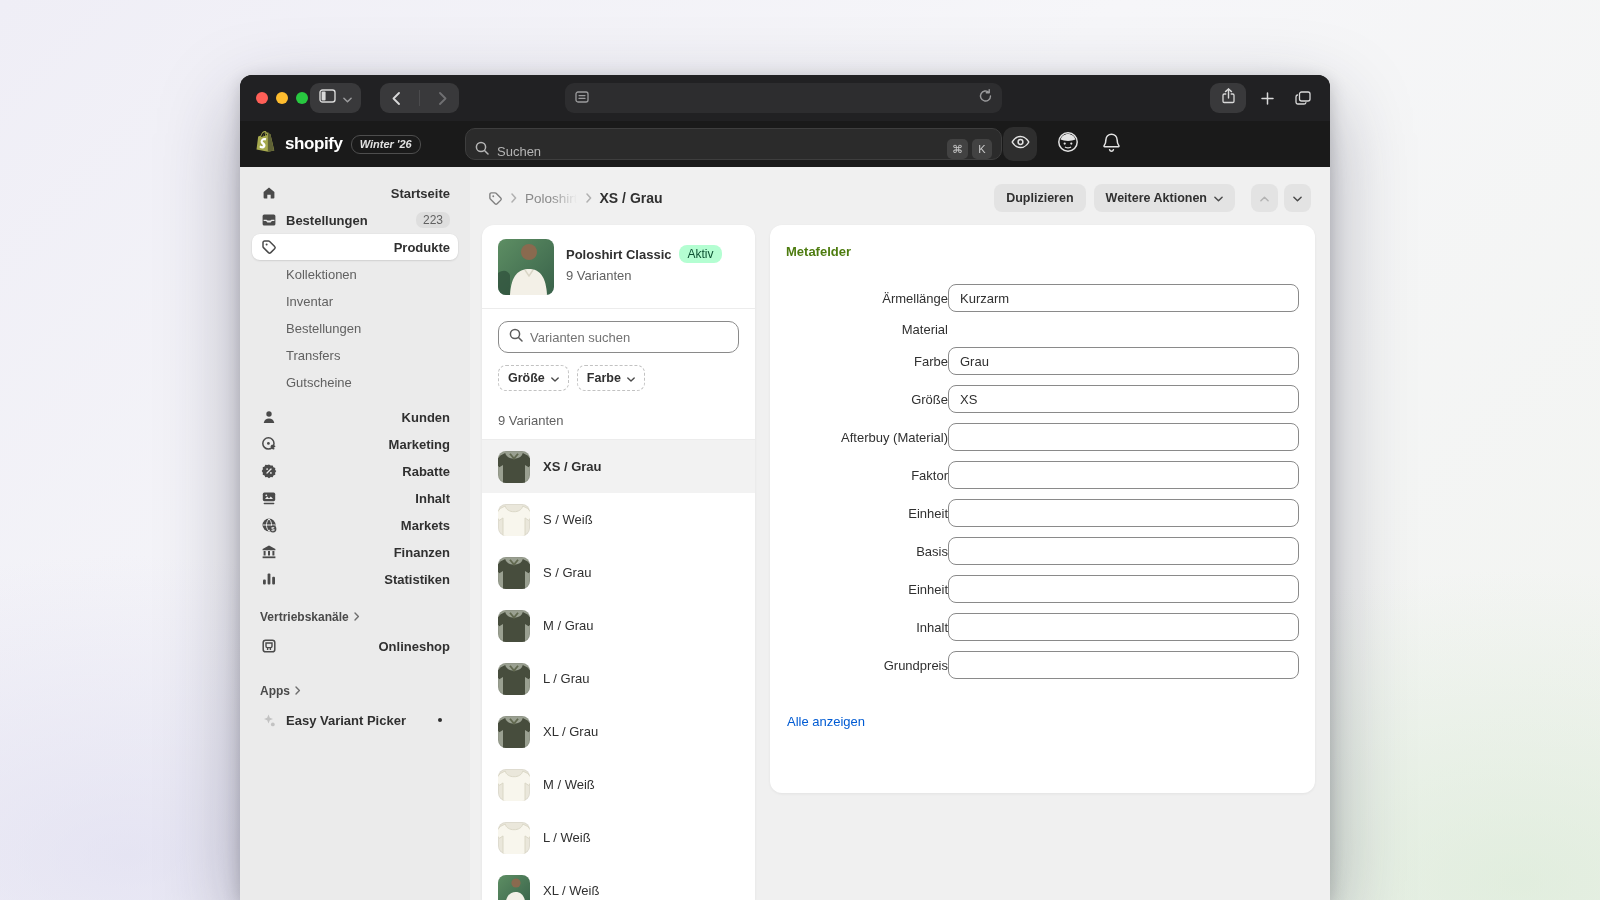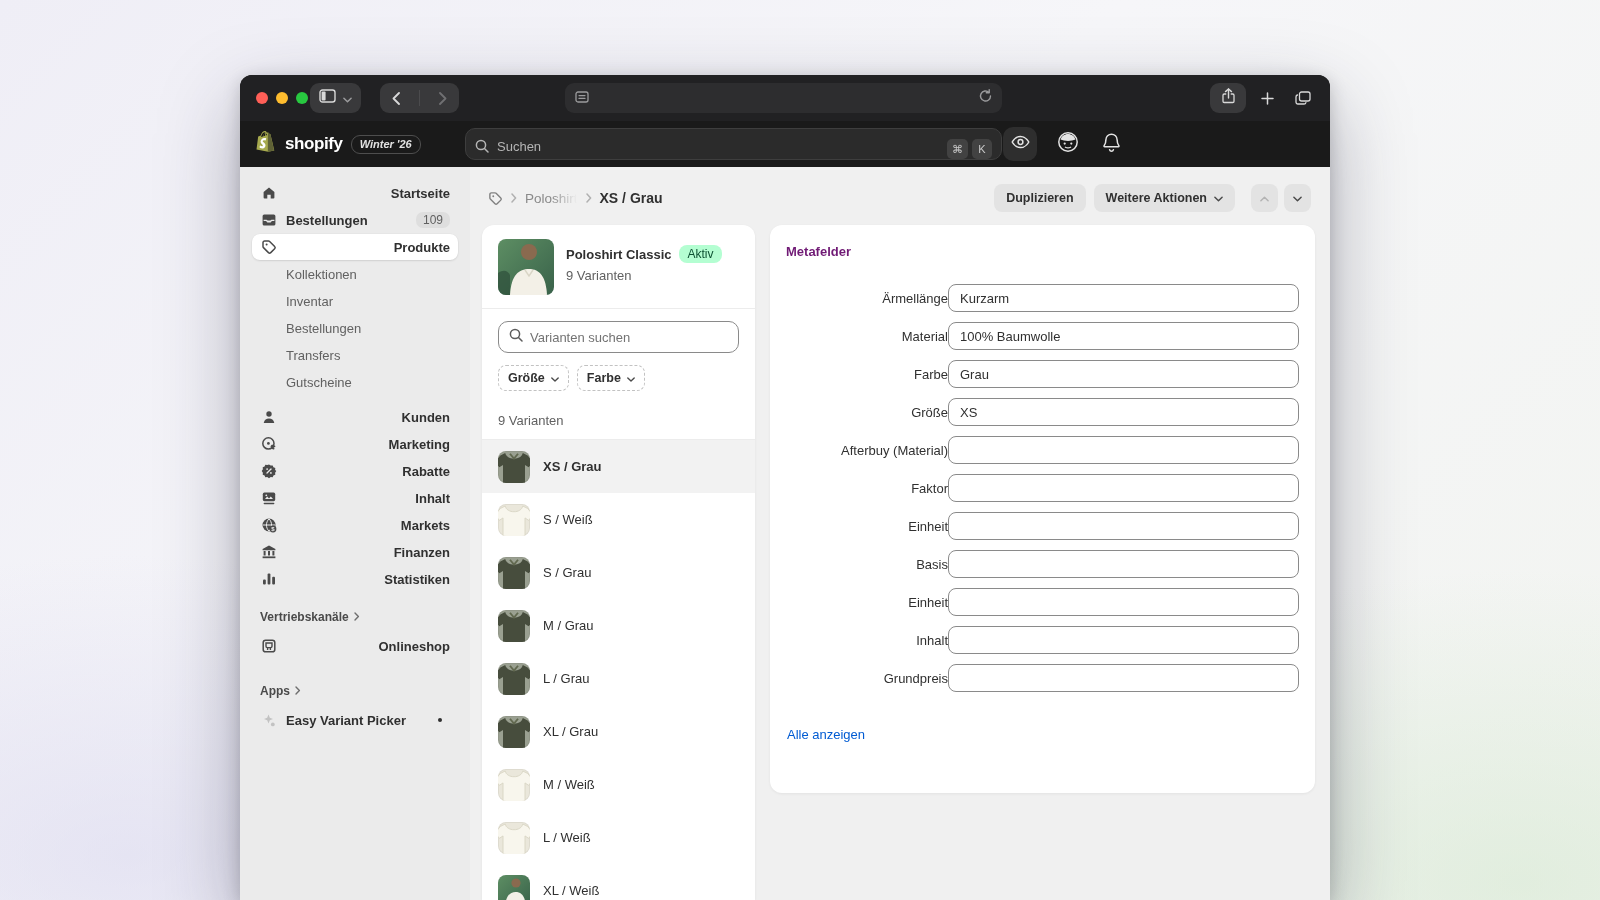--- a/index.html
+++ b/index.html
@@ -35,21 +35,21 @@
   .chrome-right { position:absolute; right:12px; top:8px; display:flex; align-items:center; gap:6px; }
   .share-pill { width:36px; height:30px; background:#39393b; border-radius:9px; display:flex; align-items:center; justify-content:center; }
   .plain-ic { width:30px; height:30px; display:flex; align-items:center; justify-content:center; }
   .ic-dim { color:#707072; } .ic-lt { color:#d9d9d9; } .ic-md { color:#9b9b9d; }
 
   
   .admin-header { position:relative; height:46px; background:#1a1a1a; flex:none; }
   .brand { position:absolute; left:16px; top:0; height:46px; display:flex; align-items:center; gap:8px; }
   .brand-name { color:#fff; font-size:17px; font-weight:700; letter-spacing:-.4px; }
   .release-badge { border:1px solid #4e4e4e; border-radius:9px; padding:2px 8px 3px; font-size:11px; font-style:italic; font-weight:600; color:#e3e3e3; }
-  .admin-search { position:absolute; left:225px; top:7px; width:537px; height:32px; background:#2b2b2b; border:1px solid #3e3e3e; border-radius:10px; display:flex; align-items:flex-start; gap:8px; padding:10px 9px; }
+  .admin-search { position:absolute; left:225px; top:7px; width:537px; height:32px; background:#2b2b2b; border:1px solid #3e3e3e; border-radius:10px; display:flex; align-items:flex-end; gap:8px; padding:0 9px; }
   .admin-search .ph { color:#b5b5b5; font-size:13px; }
   .kbd-wrap { margin-left:auto; display:flex; gap:4px; }
   .kbd { min-width:20px; height:20px; background:#424242; border-radius:5px; color:#c9c9c9; font-size:11px; display:flex; align-items:center; justify-content:center; padding:0 5px; }
   .eye-btn { position:absolute; left:763px; top:6px; width:34px; height:34px; background:#2e2e2e; border-radius:10px; display:flex; align-items:center; justify-content:center; color:#e3e3e3; }
   .hdr-ic { position:absolute; display:flex; align-items:center; justify-content:center; color:#e3e3e3; }
   .avatar-ic { left:816px; top:11px; width:24px; height:24px; }
   .bell-ic { left:860px; top:12px; width:22px; height:22px; }
 
   
   .admin-body { flex:1; display:flex; min-height:0; background:#f0f0f0; }
@@ -105,21 +105,21 @@
   .variant-row.selected { background:#f2f2f2; font-weight:700; }
   .v-thumb { width:32px; height:32px; border-radius:8px; flex:none; overflow:hidden; box-shadow:inset 0 0 0 1px rgba(0,0,0,.05); position:relative; }
   .v-grau { background:#9aa091; }
   .v-weiss { background:#eae7db; }
   .v-thumb svg.shirt { position:absolute; left:-6px; top:-2px; width:44px; height:44px; }
   .shirt-grau { fill:#474d3d; }
   .shirt-weiss { fill:#f8f6ed; stroke:#d9d5c4; stroke-width:.5; }
 
   
   .metafields-card { width:545px; flex:none; height:568px; background:#fff; border-radius:12px; box-shadow:0 1px 3px rgba(0,0,0,.06); padding:19px 16px; }
-  .mf-title { font-size:13px; font-weight:700; color:#701a75; margin-bottom:25px; }
+  .mf-title { font-size:13px; font-weight:700; color:#4d7c0f; margin-bottom:25px; }
   .mf-row { display:flex; align-items:center; margin-bottom:10px; }
   .mf-label { width:162px; flex:none; font-size:13px; color:#303030;text-align:right; }
   .mf-input { flex:1; height:28px; border:1px solid #8a8a8a; border-radius:8px; padding:0 11px; font-family:inherit; font-size:13px; color:#303030; background:#fff; outline:none; }
   .mf-link { display:inline-block; margin-top:25px; margin-left:1px; color:#005bd3; font-size:13px; text-decoration:none; cursor:pointer; }
 </style>
 </head>
 <body>
 
 <div class="stage">
   <div class="window">
@@ -261,21 +261,21 @@
           <span>Startseite</span>
         </div>
         <div class="nav-item">
           <span class="nico">
             <svg width="16" height="16" viewBox="0 0 16 16">
                 <path d="M3.2 2.5h9.6a1.6 1.6 0 0 1 1.6 1.6v7.8a1.6 1.6 0 0 1-1.6 1.6H3.2a1.6 1.6 0 0 1-1.6-1.6V4.1a1.6 1.6 0 0 1 1.6-1.6zm-.2 6h2.6l.9 1.4h3l.9-1.4H13" fill="currentColor"></path>
                 <path d="M2.6 8.4h2.9l.9 1.4h3.2l.9-1.4h2.9" stroke="#ebebeb" stroke-width="1.2" fill="none" stroke-linejoin="round"></path>
               </svg>
           </span>
           <span>Bestellungen</span>
-          <span class="count-badge">109</span>
+          <span class="count-badge">223</span>
         </div>
         <div class="nav-item selected">
           <span class="nico">
             <svg width="16" height="16" viewBox="0 0 16 16" fill="none">
                 <path d="M2 3.6A1.6 1.6 0 0 1 3.6 2h3.9c.42 0 .83.17 1.13.47l5 5a1.6 1.6 0 0 1 0 2.26l-3.9 3.9a1.6 1.6 0 0 1-2.26 0l-5-5A1.6 1.6 0 0 1 2 7.5z" stroke="currentColor" stroke-width="1.5"></path>
                 <circle cx="5.6" cy="5.6" r="1" fill="currentColor"></circle>
               </svg>
           </span>
           <span>Produkte</span>
         </div>
@@ -605,21 +605,20 @@
 
           <section class="metafields-card">
             <div class="mf-title">Metafelder</div>
 
             <div class="mf-row">
               <span class="mf-label">Ärmellänge</span>
               <input class="mf-input" type="text" value="Kurzarm" style="">
             </div>
             <div class="mf-row">
               <span class="mf-label">Material</span>
-              <input class="mf-input" type="text" value="100% Baumwolle" style="">
             </div>
             <div class="mf-row">
               <span class="mf-label">Farbe</span>
               <input class="mf-input" type="text" value="Grau" style="">
             </div>
             <div class="mf-row">
               <span class="mf-label">Größe</span>
               <input class="mf-input" type="text" value="XS" style="">
             </div>
             <div class="mf-row">

